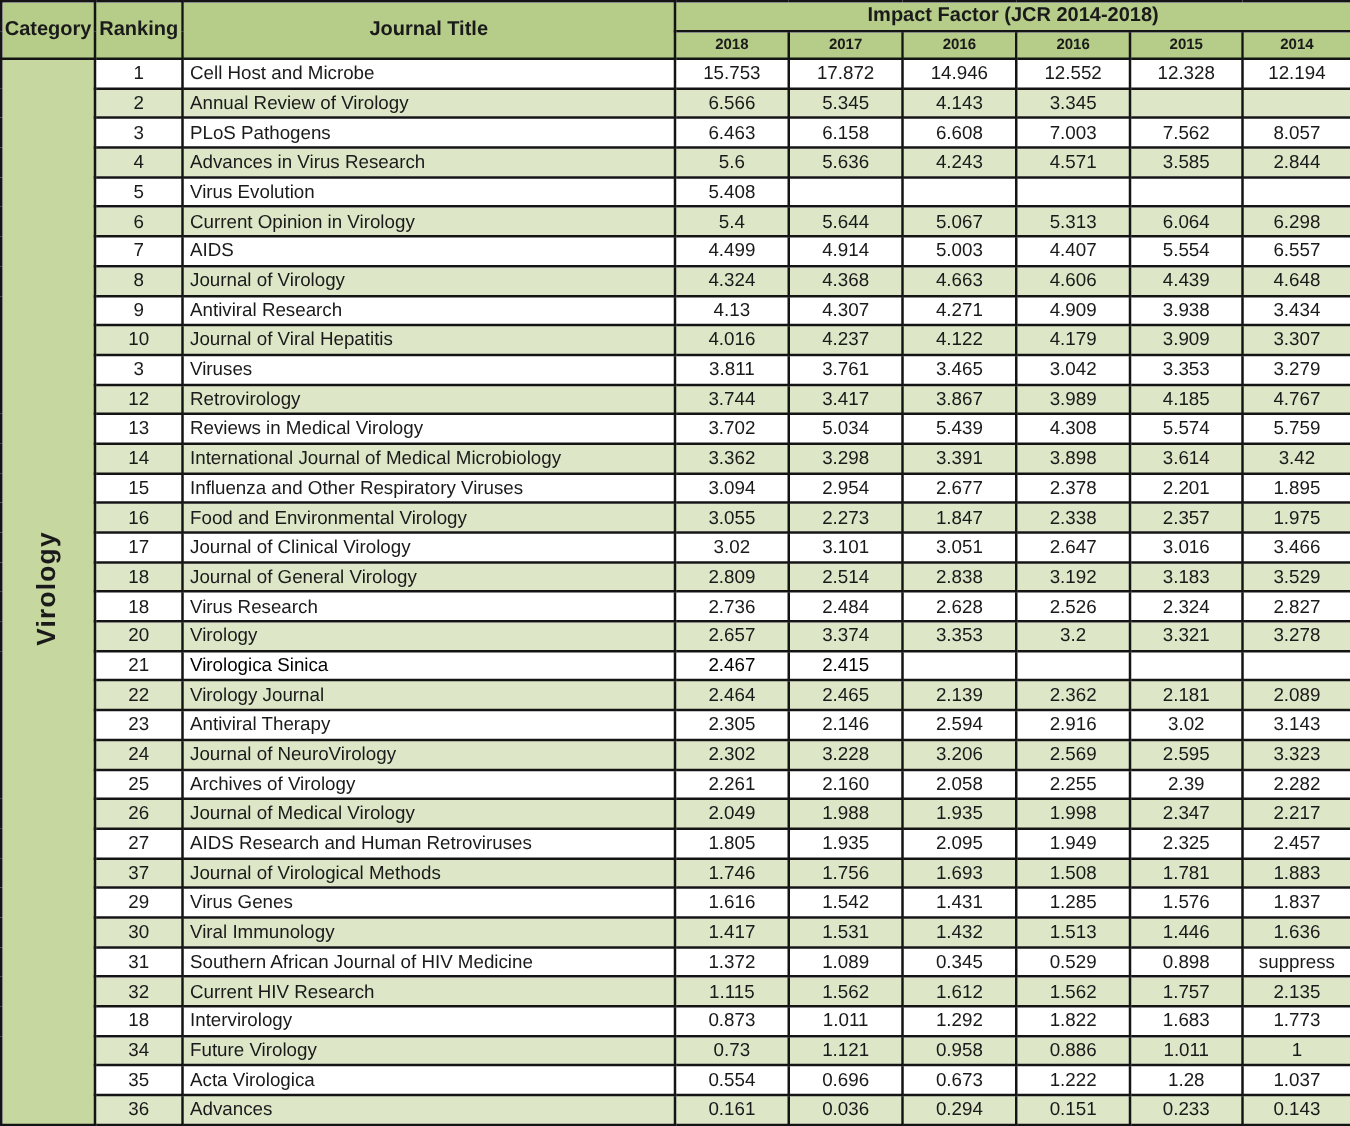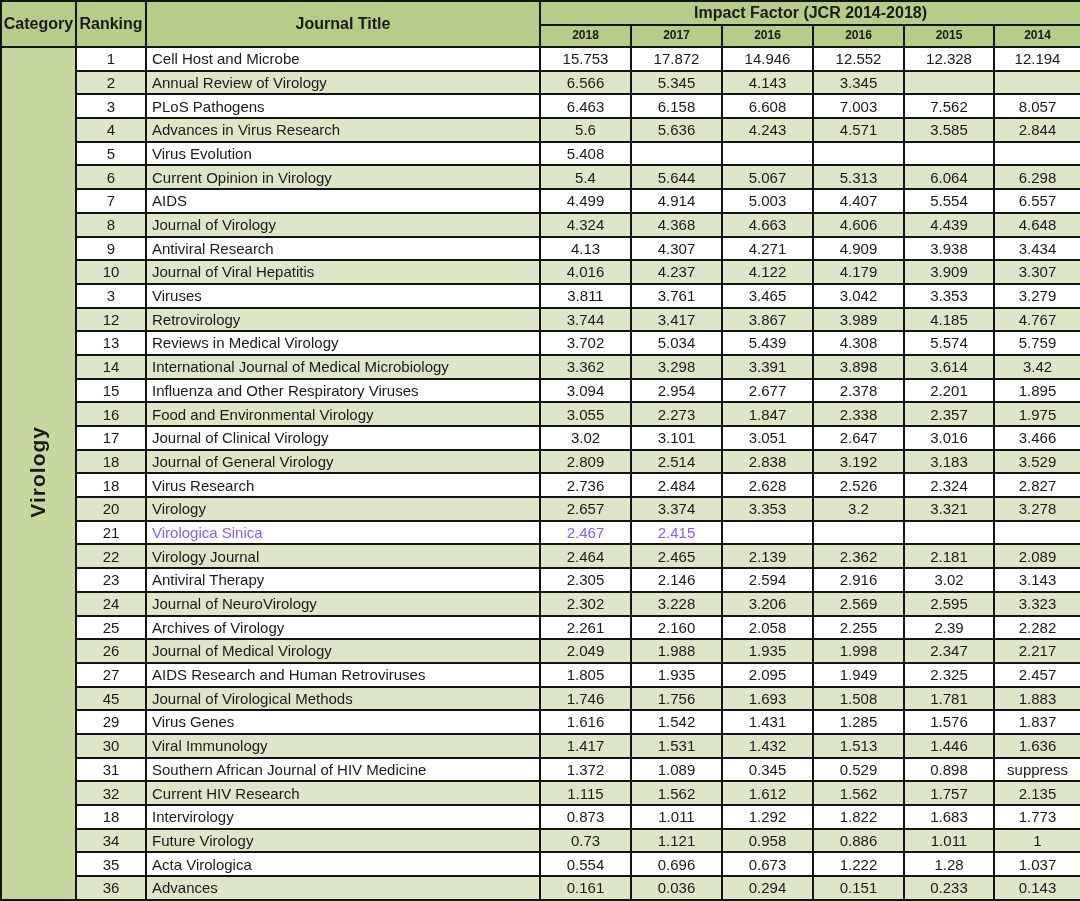--- a/index.html
+++ b/index.html
@@ -40,21 +40,21 @@
     font-weight: bold;
     font-size: 21px;
     letter-spacing: 1px;
     color: #1a1a1a;
   }
   td.rank { text-align: center; }
   td.jtitle { text-align: left; padding-left: 5px; }
   td.val { text-align: center; }
   td.v0 { font-weight: normal; }
   tbody tr.highlight td.jtitle,
-  tbody tr.highlight td.val { color: #8b5cf6; }
+  tbody tr.highlight td.val { color: #000000; }
 </style>
 </head>
 <body>
 
 <table>
   <colgroup>
     <col style="width:75px">
     <col style="width:70px">
     <col style="width:394px">
     <col style="width:91px">
@@ -346,21 +346,21 @@
         <td class="rank">27</td>
         <td class="jtitle">AIDS Research and Human Retroviruses</td>
         <td class="val v0">1.805</td>
         <td class="val">1.935</td>
         <td class="val">2.095</td>
         <td class="val">1.949</td>
         <td class="val">2.325</td>
         <td class="val">2.457</td>
       </tr>
       <tr class="g">
-        <td class="rank">45</td>
+        <td class="rank">37</td>
         <td class="jtitle">Journal of Virological Methods</td>
         <td class="val v0">1.746</td>
         <td class="val">1.756</td>
         <td class="val">1.693</td>
         <td class="val">1.508</td>
         <td class="val">1.781</td>
         <td class="val">1.883</td>
       </tr>
       <tr class="w">
         <td class="rank">29</td>

